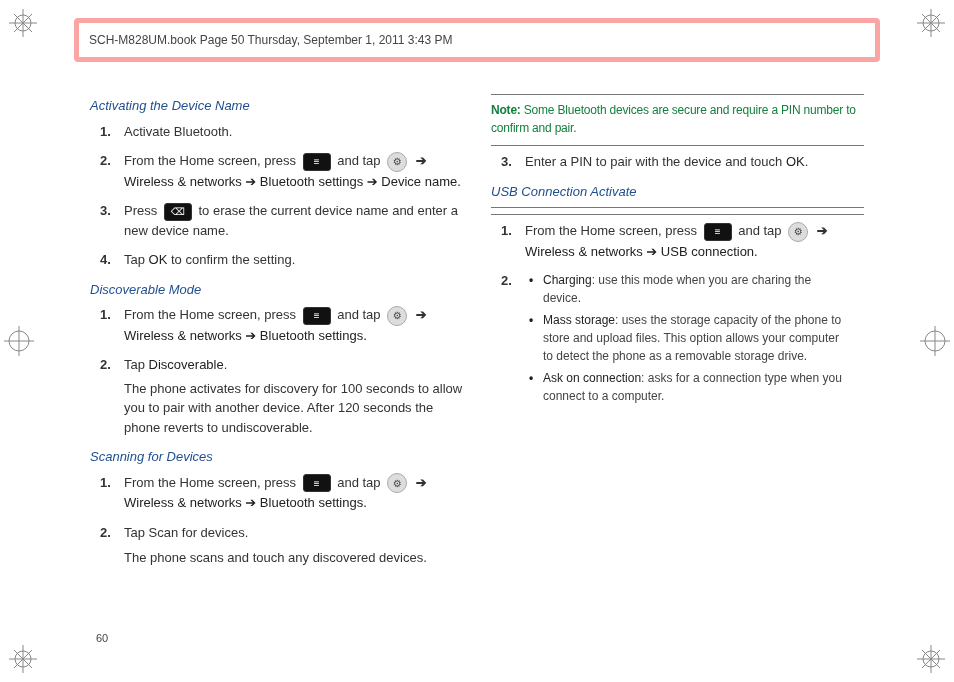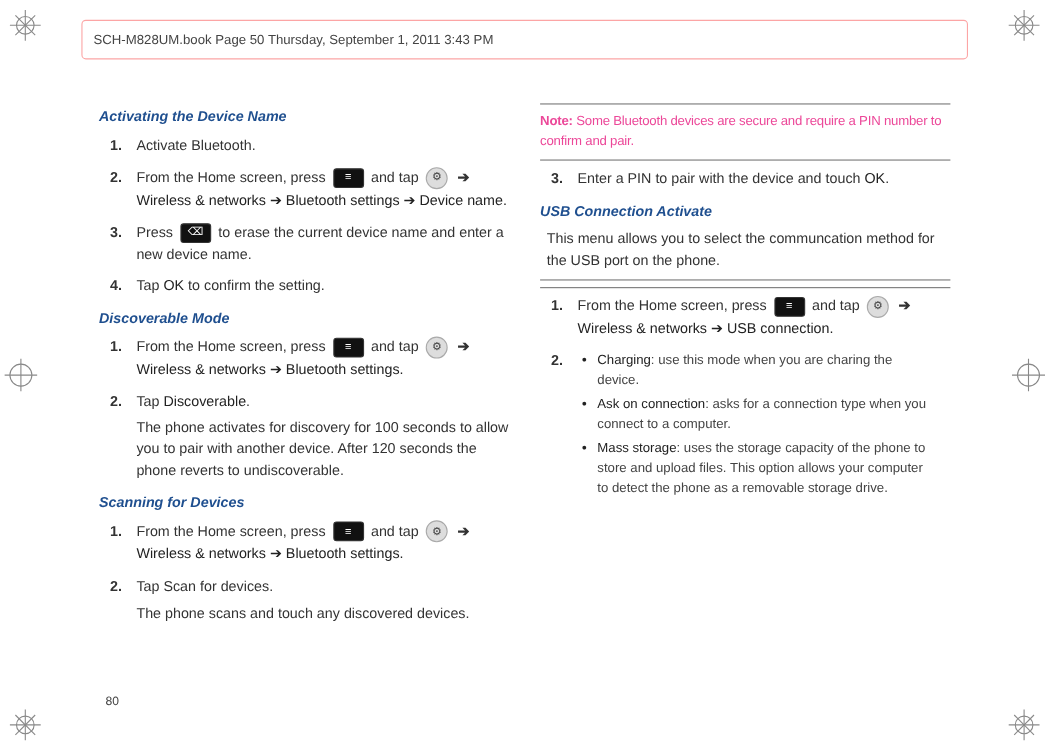--- a/index.html
+++ b/index.html
@@ -8,32 +8,32 @@
   .mark{position:absolute;width:30px;height:30px;}
   .mark svg{display:block}
   .mark.tl{top:8px;left:8px}
   .mark.tr{top:8px;right:8px}
   .mark.bl{bottom:8px;left:8px}
   .mark.br{bottom:8px;right:8px}
   .mark.ml{top:50%;left:4px;transform:translateY(-50%)}
   .mark.mr{top:50%;right:4px;transform:translateY(-50%)}
   .regstar{stroke:#888;stroke-width:1;fill:none}
   .cross{stroke:#888;stroke-width:1}
-  .frame{position:absolute;top:18px;left:74px;right:74px;height:26px;border:1px solid #fca5a5;border-radius:4px;padding:4px 10px;font-size:12px;color:#444;display:flex;align-items:center}
+  .frame{position:absolute;top:18px;left:74px;right:74px;height:26px;border:5px solid #fca5a5;border-radius:4px;padding:4px 10px;font-size:12px;color:#444;display:flex;align-items:center}
   .content{position:absolute;top:90px;left:90px;right:90px;bottom:60px;display:flex;gap:28px}
   .col{flex:1 1 0;min-width:0}
-  h3{margin:6px 0 6px 0;color:#1f4f8f;font-weight:bold;font-size:13px;font-style:italic}
+  h3{margin:6px 0 6px 0;color:#1f4f8f;font-weight:normal;font-size:13px;font-style:italic}
   ol.steps{list-style:none;margin:0 0 8px 0;padding:0 0 0 34px;counter-reset:step}
   ol.steps>li{counter-increment:step;position:relative;margin:0 0 10px 0}
   ol.steps>li::before{content:counter(step) ".";position:absolute;left:-24px;top:0;font-weight:bold;color:#333}
   b,strong{font-weight:normal;color:#222}
   .arrow{font-weight:bold;display:inline-block;margin:0 2px}
   .iconbtn{display:inline-flex;align-items:center;justify-content:center;vertical-align:middle;width:26px;height:16px;border:1px solid #333;border-radius:3px;background:#111;color:#fff;font-size:10px;margin:0 3px}
   .iconbtn.round{width:18px;height:18px;border-radius:50%;background:#ddd;border:1px solid #aaa;color:#444}
-  .note{font-size:12px;color:#ec4899;margin:4px 0 8px 0}
+  .note{font-size:12px;color:#15803d;margin:4px 0 8px 0}
   .note .nlabel{font-weight:bold}
   .hr{border:0;border-top:1px solid #777;margin:4px 0 6px 0}
   ul.bullets{list-style:none;margin:2px 16px 6px 0;padding:0 0 0 18px}
   ul.bullets>li{position:relative;margin:4px 0;font-size:12px;color:#444}
   ul.bullets>li::before{content:"•";position:absolute;left:-14px;top:0;font-weight:bold;color:#222}
   .condensed{font-stretch:condensed;letter-spacing:-.2px}
   .pagenum{position:absolute;left:96px;bottom:36px;font-size:11px;color:#444}
   .sub{margin-top:-4px;margin-bottom:8px}
 </style>
 </head>
@@ -173,39 +173,38 @@
       </div>
       <hr class="hr">
 
       <ol class="steps" start="3" style="counter-reset:step 2">
         <li>
           <span>Enter a PIN to pair with the device and touch </span><b>OK</b><span>.</span>
         </li>
       </ol>
 
       <h3>USB Connection Activate</h3>
-      <div style="margin:0 0 8px 6px">This menu allows you to select the communcation method for the USB port on the phone.</div>
 
       <hr class="hr">
       <hr class="hr">
 
       <ol class="steps">
         <li>
           <span>From the Home screen, press</span>
           <span class="iconbtn">≡</span>
           <span>and tap</span>
           <span class="iconbtn round">⚙</span>
           <span class="arrow">➔</span><br>
           <b>Wireless &amp; networks ➔ USB connection.</b>
         </li>
         <li>
           <ul class="bullets">
             <li><b>Charging</b><span>: use this mode when you are charing the device.</span></li>
+            <li><b>Mass storage</b><span>: uses the storage capacity of the phone to store and upload files. This option allows your computer to detect the phone as a removable storage drive.</span></li>
             <li><b>Ask on connection</b><span>: asks for a connection type when you connect to a computer.</span></li>
-            <li><b>Mass storage</b><span>: uses the storage capacity of the phone to store and upload files. This option allows your computer to detect the phone as a removable storage drive.</span></li>
           </ul>
         </li>
       </ol>
     </div>
   </div>
 
-  <div class="pagenum">80</div>
+  <div class="pagenum">60</div>
 </div>
 
 </body></html>

